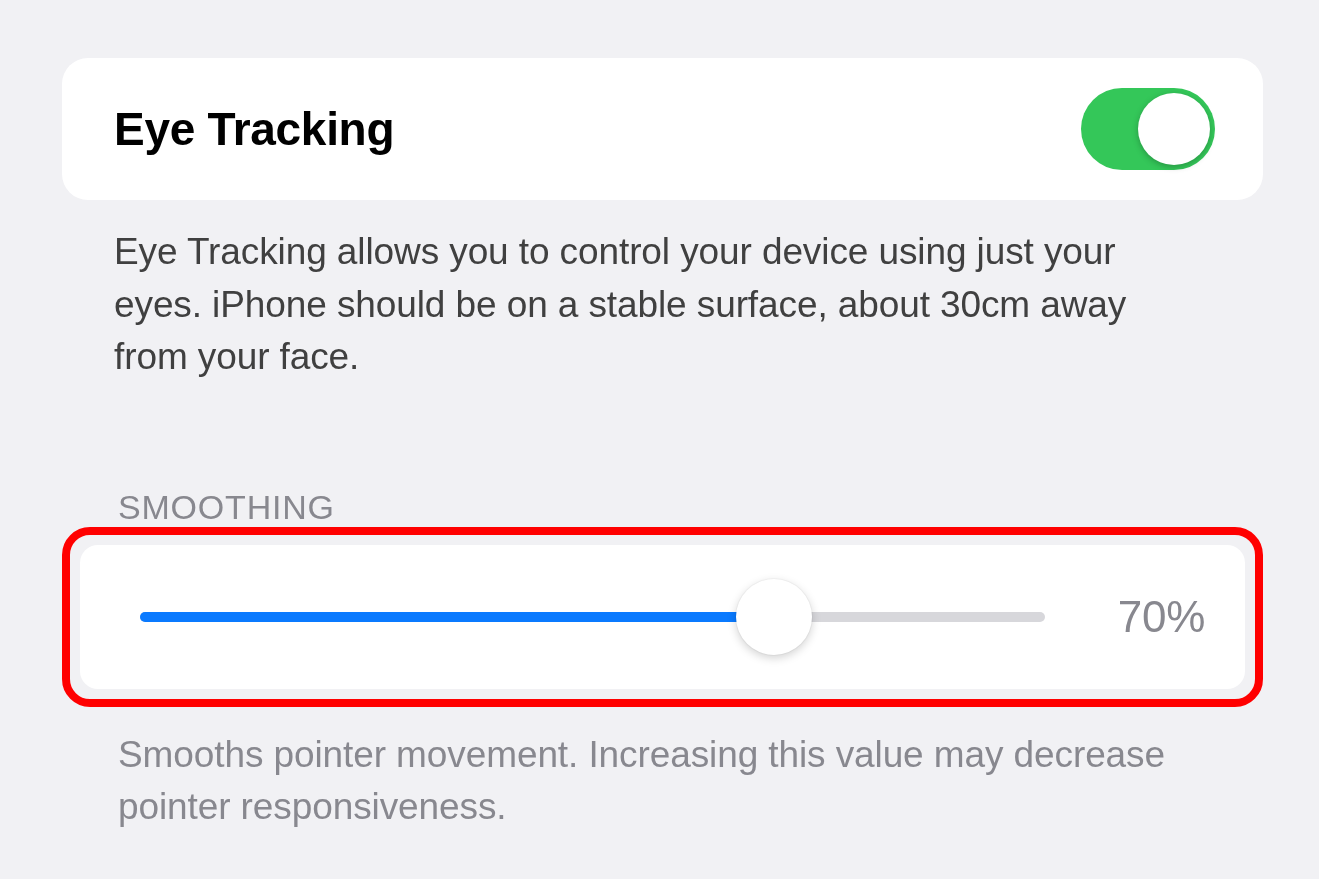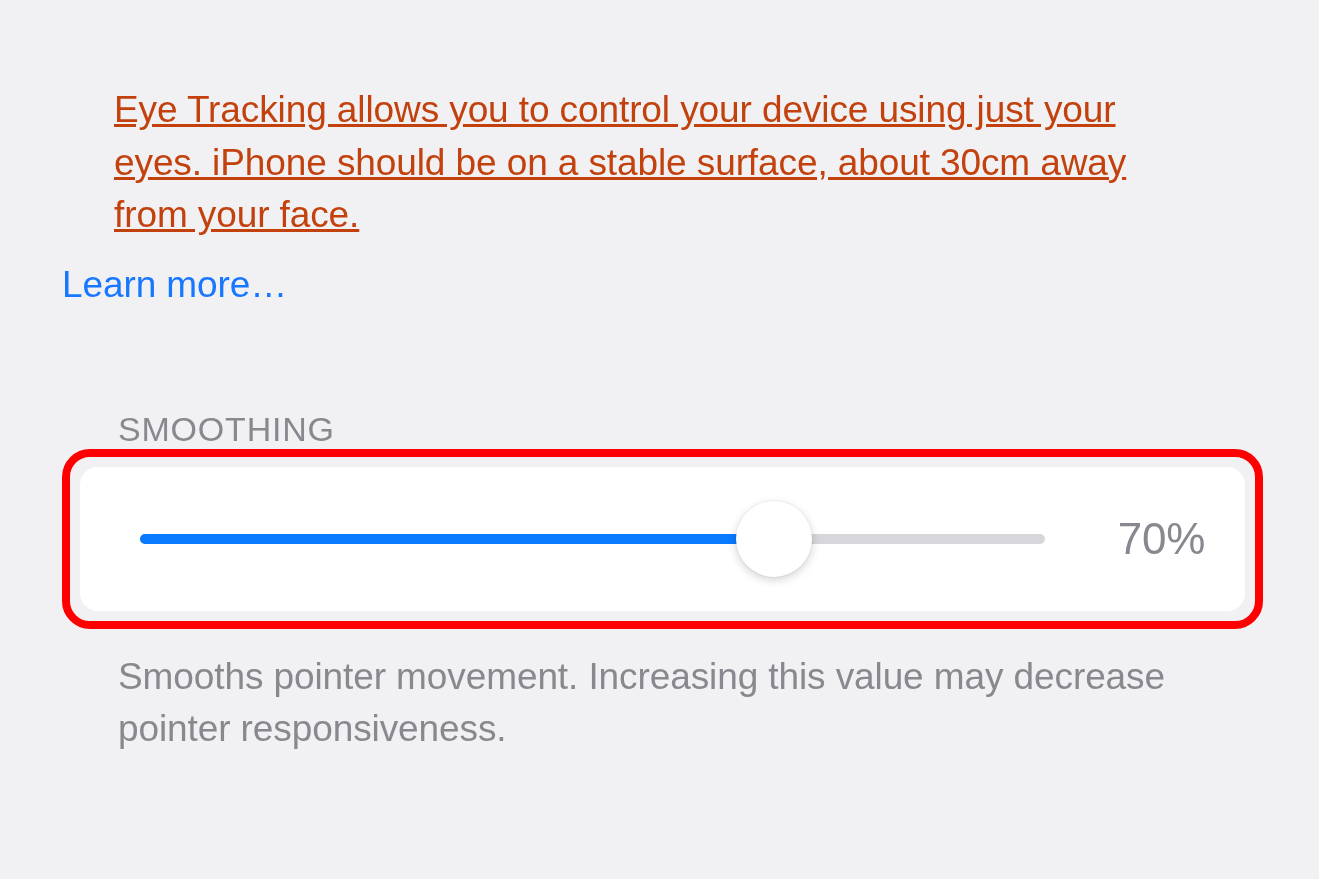--- a/index.html
+++ b/index.html
@@ -42,23 +42,22 @@
     width: 72px;
     height: 72px;
     background: #fff;
     border-radius: 50%;
     box-shadow: 0 2px 6px rgba(0,0,0,0.25);
   }
   .desc {
     padding: 26px 60px 0 52px;
     font-size: 37px;
     line-height: 1.42;
-    color: #c2410c;
+    color: #404040;
     letter-spacing: -0.1px;
-    text-decoration: underline;
   }
   .learn-more {
     display: block;
     margin-top: 22px;
     font-size: 37px;
     color: #1877ff;
     letter-spacing: -0.1px;
     text-decoration: none;
     cursor: pointer;
   }
@@ -132,24 +131,29 @@
     line-height: 1.42;
     color: #88888f;
     letter-spacing: -0.1px;
   }
 </style>
 </head>
 <body>
 
 <div class="wrap">
 
+  <div class="card">
+    <div class="card-title">Eye Tracking</div>
+    <div class="toggle">
+      <div class="knob"></div>
+    </div>
+  </div>
 
   <div class="desc">Eye Tracking allows you to control your device using just your eyes. iPhone should be on a stable surface, about 30cm away from your face.</div>
 
-  <a class="learn-more">Learn more…</a>
 
   <div class="section-header">SMOOTHING</div>
 
   <div class="highlight-box">
     <div class="slider-row">
       <div class="slider">
         <div class="track"></div>
         <div class="track-fill" id="track-fill" style="width: 70%;"></div>
         <div class="thumb" id="slider-thumb" style="left: 70%;"></div>
       </div>

